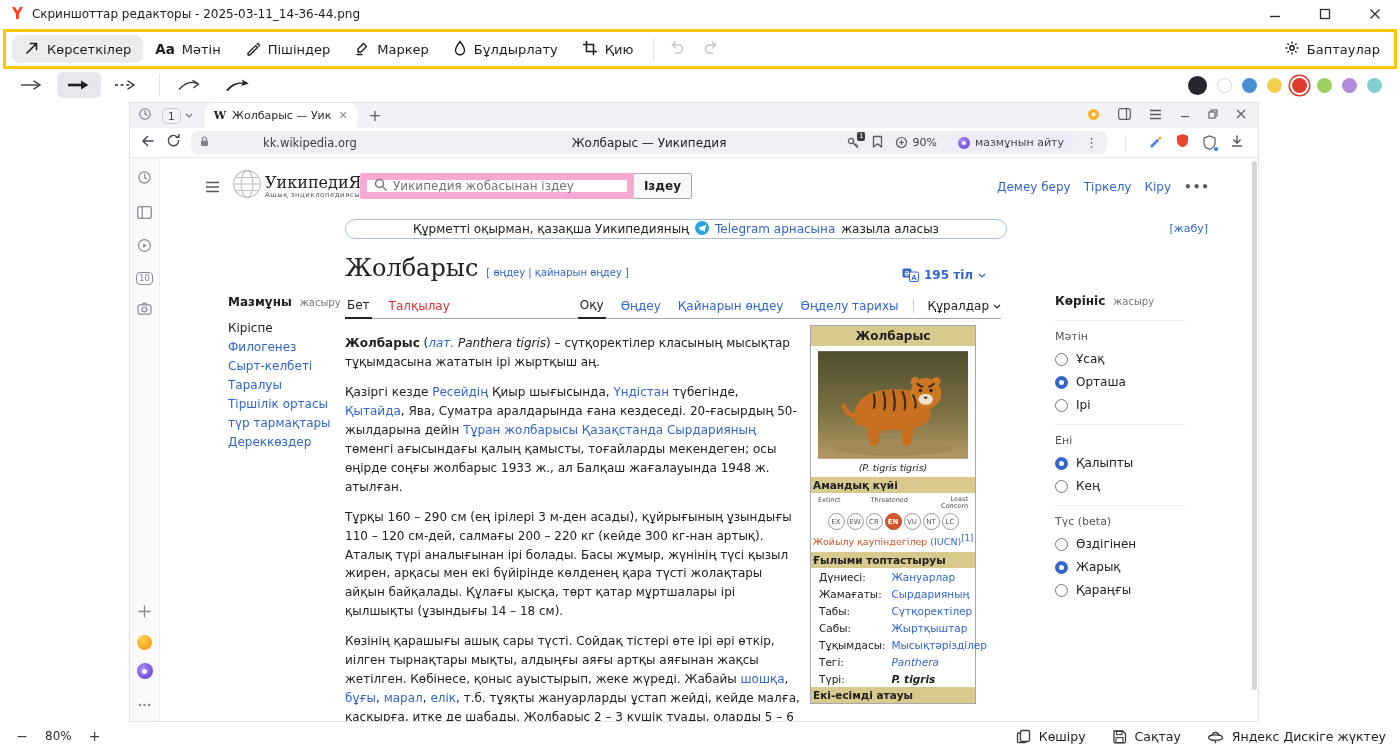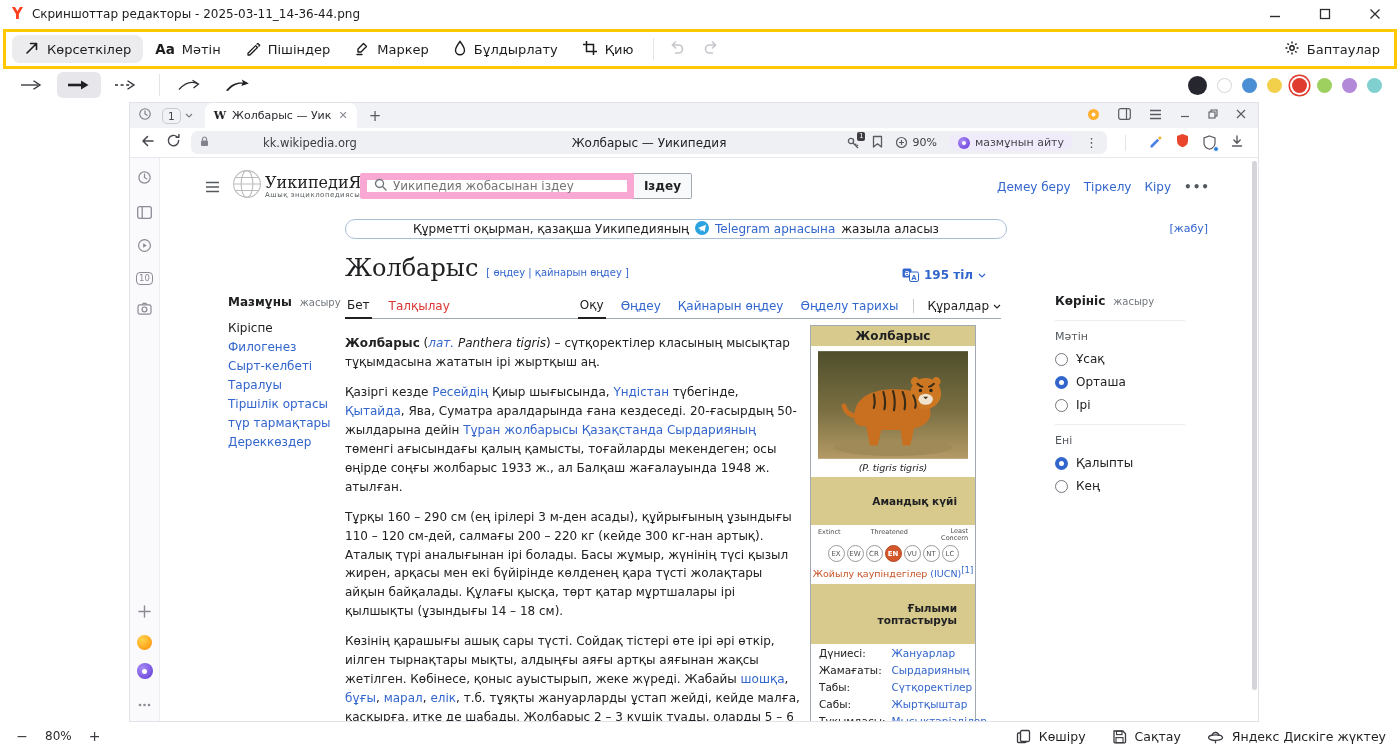--- a/index.html
+++ b/index.html
@@ -120,21 +120,21 @@
   .article { position:absolute; left:185px; top:168px; width:456px; font-size:12px; line-height:1.58; }
   .article p { margin-bottom:11px;margin-top:8px; }
   .article .a, .a { color:#36c; }
   .article .b { font-weight:bold; }
   .article .i, .i { font-style:italic; }
   .article .sup, .sup { vertical-align:super; font-size:8.5px; color:#36c; }
 
   
   .infobox { position:absolute; left:650px; top:167px; width:166px; border:1px solid #a2a9b1; background:#fff; font-size:10.5px; }
   .ib-header { background:#d8c98c; text-align:center; font-weight:bold; font-size:12px; padding:3px 2px; }
-  .ib-sub { background:#d8c98c; text-align:right; font-weight:bold; font-size:10.5px; padding:18px; }
+  .ib-sub { background:#d8c98c; text-align:left; font-weight:bold; font-size:10.5px; padding:2px; }
   .ib-img { display:block; margin:4px auto 0; }
   .ib-caption { text-align:center; font-style:italic; font-size:9.5px; padding:2px 0 4px; }
   .status-labels { display:flex; justify-content:space-between; font-size:6.5px; color:#4a4a4a; padding:3px 7px 0; }
   .status-labels .lc { width:30px; text-align:right; line-height:1.1; }
   .badges { display:flex; justify-content:center; gap:2px; padding:3px 2px 2px; }
   .badge { width:17px; height:17px; border-radius:50%; border:1px solid #999; font-size:7px; display:flex; align-items:center; justify-content:center; color:#555; background:#fff; }
   .badge.active { background:#d4572b; border-color:#b44821; color:#fff; font-weight:bold; }
   .status-link { text-align:center; font-size:9.5px; padding:1px 0 5px; }
   .status-link .orange { color:#c65426; }
   .tax { width:100%; border-collapse:collapse; font-size:10.5px; }
@@ -649,20 +649,35 @@
               <div class="ap-label">Ені</div>
               <div class="ap-opt">
                   <span class="radio checked"></span>
                   <span>Қалыпты</span>
                 </div>
               <div class="ap-opt">
                   <span class="radio"></span>
                   <span>Кең</span>
                 </div>
             </div>
+            <div class="ap-group">
+              <div class="ap-label">Түс (beta)</div>
+              <div class="ap-opt">
+                  <span class="radio"></span>
+                  <span>Өздігінен</span>
+                </div>
+              <div class="ap-opt">
+                  <span class="radio checked"></span>
+                  <span>Жарық</span>
+                </div>
+              <div class="ap-opt">
+                  <span class="radio"></span>
+                  <span>Қараңғы</span>
+                </div>
+            </div>
           </div>
 
         </div>
 
         <div class="pg-scroll">
           <div class="pg-thumb"></div>
         </div>
       </div>
     </div>
   </div>

